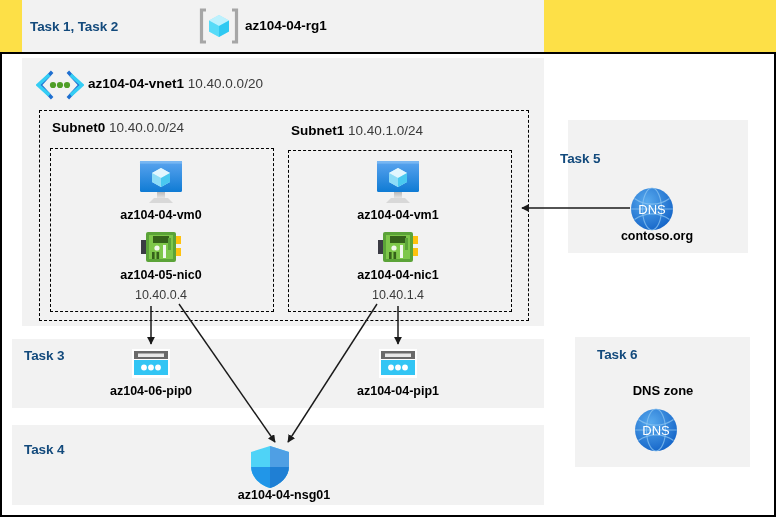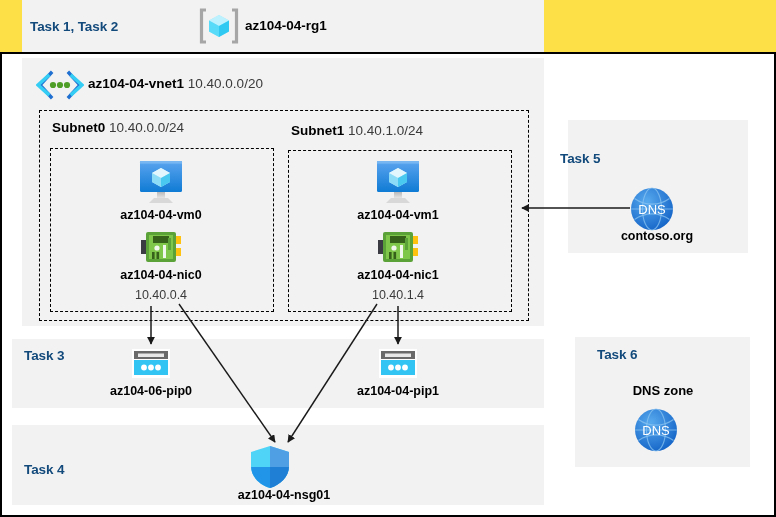--- a/index.html
+++ b/index.html
@@ -192,21 +192,21 @@
       <rect x="7" y="3" width="30" height="30" rx="2" fill="#5ba338"></rect>
       <rect x="10" y="6" width="24" height="24" fill="#7ec74a"></rect>
       <rect x="14" y="7" width="16" height="7" fill="#35611a"></rect>
       <circle cx="18" cy="19" r="2.6" fill="#f2f7ee"></circle>
       <rect x="24" y="16" width="3" height="13" fill="#f2f7ee"></rect>
       <rect x="13" y="23" width="2.6" height="7" fill="#35611a"></rect>
       <rect x="17.5" y="23" width="2.6" height="7" fill="#35611a"></rect>
       <rect x="29" y="9" width="3" height="12" fill="#5ba338"></rect>
     </svg>
   </div>
-  <div class="node-label" style="left:161px; top:268px;">az104-04-nic0</div>
+  <div class="node-label" style="left:161px; top:268px;">az104-05-nic0</div>
   <div class="node-sub" style="left:161px; top:288px;">10.40.0.4</div>
 
   <div class="res-title" style="left:291px; top:123px;">
     <b>Subnet1</b><span>&nbsp;</span><span class="cidr">10.40.1.0/24</span>
   </div>
   <div class="dashed-box" style="left:288px; top:150px; width:224px; height:162px;"></div>
 
   <div class="icon" style="left:398px; top:158px;">
     <svg width="54" height="48" viewBox="0 0 54 48">
       <rect x="6" y="3" width="42" height="31" rx="1.5" fill="url(#vmScreen)"></rect>
@@ -262,21 +262,21 @@
       <rect x="7" y="5.5" width="26" height="3.5" fill="#e8e8e8"></rect>
       <rect x="3" y="12" width="34" height="15" fill="#32c5f4"></rect>
       <circle cx="13" cy="19.5" r="2.9" fill="#ffffff"></circle>
       <circle cx="20" cy="19.5" r="2.9" fill="#ffffff"></circle>
       <circle cx="27" cy="19.5" r="2.9" fill="#ffffff"></circle>
     </svg>
   </div>
   <div class="node-label" style="left:398px; top:384px;">az104-04-pip1</div>
 
   <div class="panel" style="left:12px; top:425px; width:532px; height:80px;"></div>
-  <div class="task-label" style="left:24px; top:462px;">Task 4</div>
+  <div class="task-label" style="left:24px; top:442px;">Task 4</div>
 
   <div class="icon" style="left:270px; top:444px;">
     <svg width="44" height="46" viewBox="0 0 44 46">
       <path d="M22 2 L41 8 L41 22 C41 33 32 41 22 44 C12 41 3 33 3 22 L3 8 Z" fill="#4fd3f7"></path>
       <path d="M22 2 L41 8 L41 22 C41 33 32 41 22 44 Z" fill="#4f9fe4"></path>
       <path d="M22 23 L41 23 L41 22 C41 33 32 41 22 44 Z" fill="#1f7fd4"></path>
       <path d="M22 23 L3 23 L3 22 C3 33 12 41 22 44 Z" fill="#2196e8"></path>
     </svg>
   </div>
   <div class="node-label" style="left:284px; top:488px;text-align:center;">az104-04-nsg01</div>

